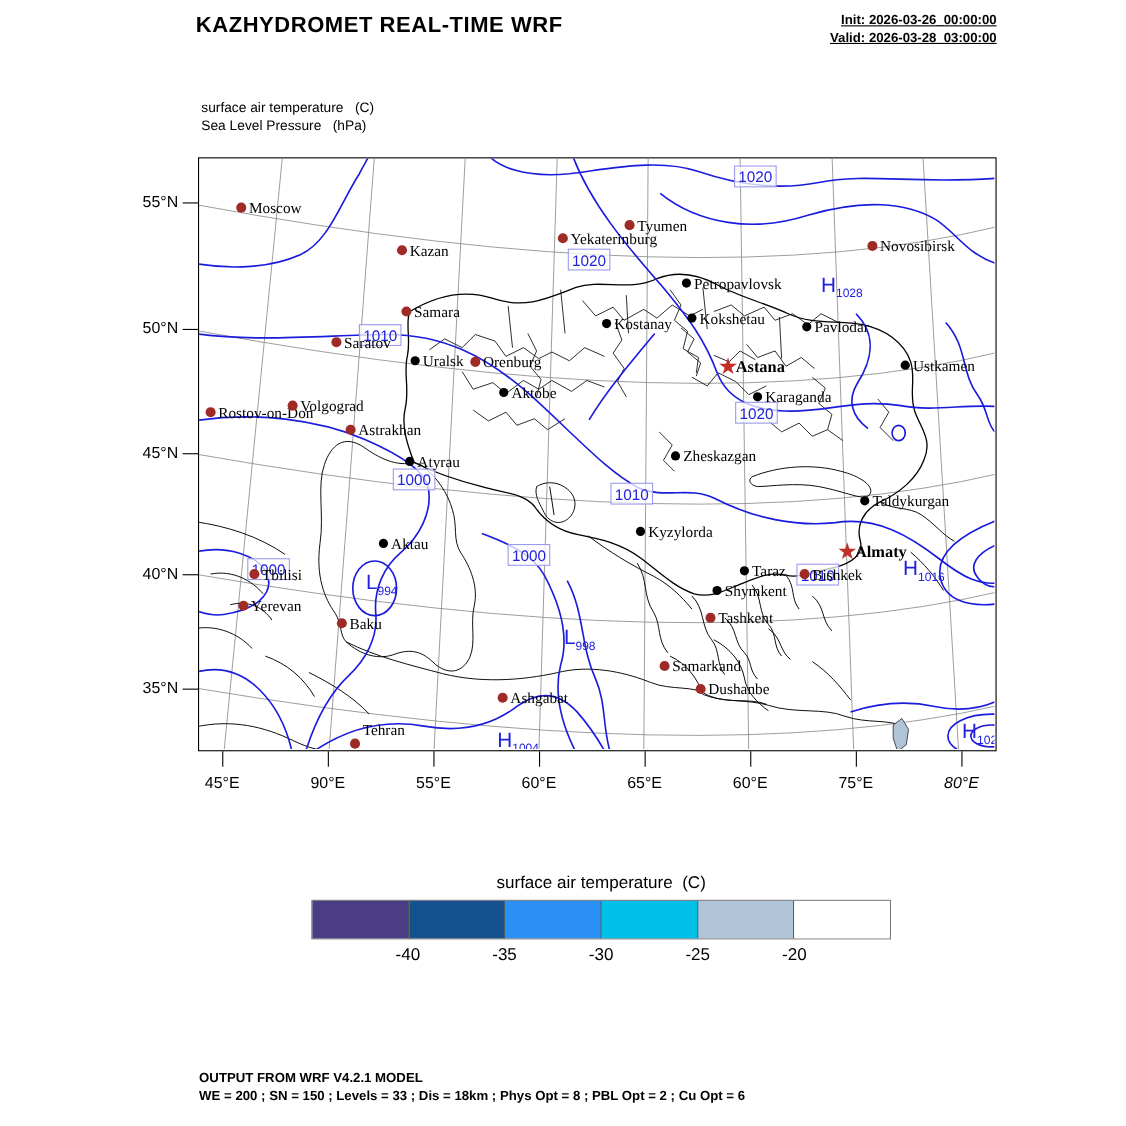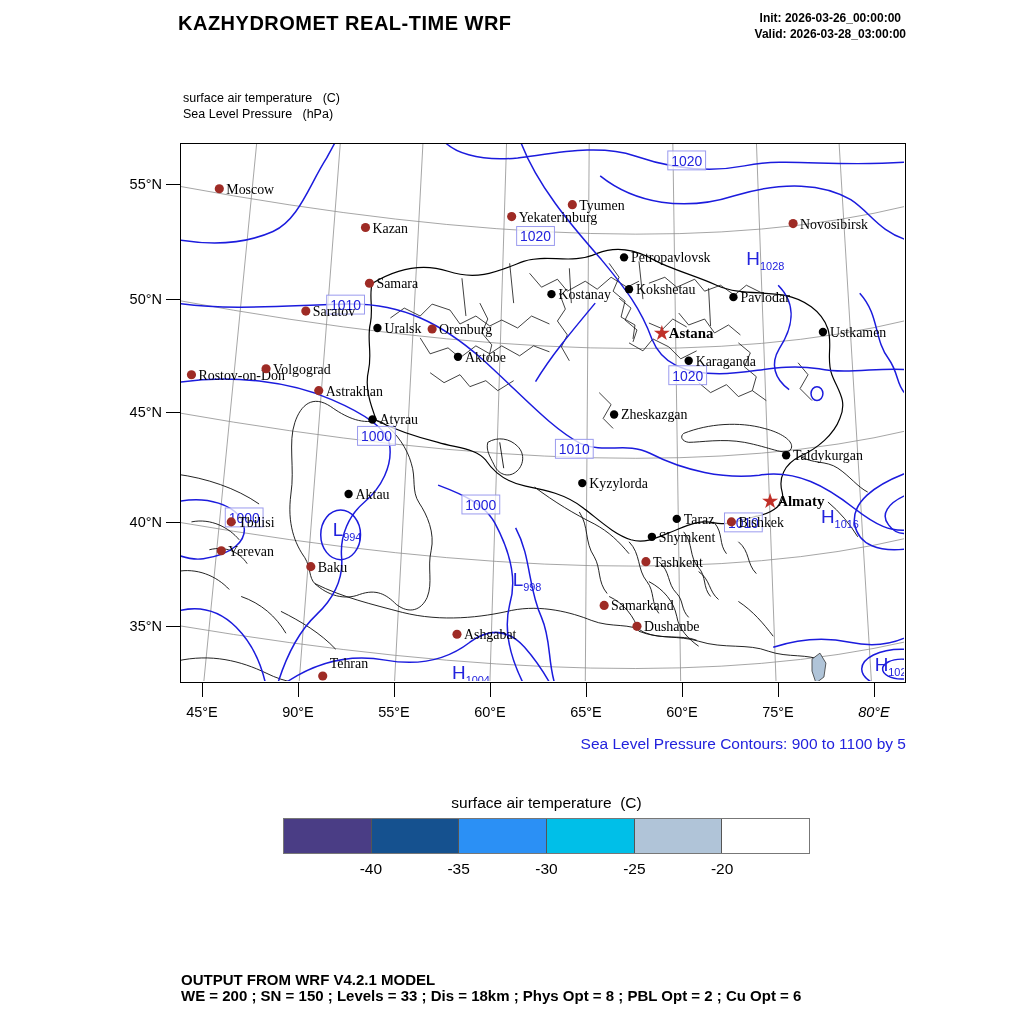--- a/index.html
+++ b/index.html
@@ -1,35 +1,35 @@
 <!DOCTYPE html>
 <html><head>
 <meta charset="utf-8">
 <style>
   html,body{margin:0;padding:0;background:#ffffff;}
   .page{position:relative;width:1024px;height:1024px;background:#fff;overflow:hidden;
         font-family:"Liberation Sans",sans-serif;color:#000;}
   .title{position:absolute;left:178px;top:12px;font-size:20px;font-weight:bold;letter-spacing:.5px;}
-  .stamp{position:absolute;right:118px;top:10px;text-align:center;font-size:12px;font-weight:bold;line-height:16px;}
+  .stamp{position:absolute;right:118px;top:10px;text-align:right;font-size:12px;font-weight:bold;line-height:16px;text-decoration:underline;}
   .fieldlabels{position:absolute;left:183px;top:90px;font-size:12.5px;line-height:16px;white-space:pre;}
   .map-frame{position:absolute;left:180px;top:143px;width:726px;height:540px;border:1.6px solid #000;box-sizing:border-box;text-align:right;}
   svg{display:block;}
   .lat-label{position:absolute;font-size:14.5px;text-align:right;width:46px;transform:translateY(-9px);}
   .lat-tick{position:absolute;width:14px;height:1.4px;background:#000;}
   .lon-label{position:absolute;font-size:14.5px;text-align:center;width:50px;transform:translateX(-25px);}
   .lon-tick{position:absolute;width:1.4px;height:14px;background:#000;}
   .caption{position:absolute;right:118px;top:735px;font-size:15.5px;color:#2222dd;}
   .cb-title{position:absolute;left:283px;width:527px;top:794px;text-align:center;font-size:15.5px;white-space:pre;}
   .colorbar{position:absolute;left:283px;top:818px;width:527px;height:36px;display:flex;
             border:1px solid #777;box-sizing:border-box;}
   .colorbar .seg{flex:1 1 0;height:100%;border-right:1px solid #555;}
   .colorbar .seg:last-child{border-right:none;}
   .cb-labels{position:absolute;left:283px;top:860px;width:527px;height:20px;font-size:15.5px;}
   .cb-labels span{position:absolute;transform:translateX(-50%);}
-  .footer{position:absolute;left:181px;top:972px;font-size:15px;font-weight:bold;line-height:16px;}
+  .footer{position:absolute;left:181px;top:972px;font-size:12px;font-weight:bold;line-height:16px;}
   
   .grid{stroke:#8f8f8f;stroke-width:.8;fill:none;}
   .contour{stroke:#1b1bdd;stroke-width:1.5;fill:none;}
   .geo{stroke:#0a0a0a;stroke-width:.9;fill:none;}
   .geo-heavy{stroke:#000;stroke-width:1.2;fill:none;}
   .city-label{font-family:"Liberation Serif",serif;font-size:14px;fill:#000;}
   .city-label.bold{font-weight:bold;font-size:15px;}
   .pnum{font-size:14px;fill:#2222dd;}
   .pbox{fill:#ffffff;fill-opacity:.75;stroke:#9a9aee;stroke-width:1;}
   .hl{font-size:19px;fill:#2222dd;}
@@ -258,21 +258,20 @@
       <div class="lon-tick" style="left: 586px; top: 683px;"></div>
       <div class="lon-label" style="left: 586px; top: 704px;">65°E</div>
       <div class="lon-tick" style="left: 682px; top: 683px;"></div>
       <div class="lon-label" style="left: 682px; top: 704px;">60°E</div>
       <div class="lon-tick" style="left: 778px; top: 683px;"></div>
       <div class="lon-label" style="left: 778px; top: 704px;">75°E</div>
       <div class="lon-tick" style="left: 874px; top: 683px;"></div>
       <div class="lon-label" style="left: 874px; top: 704px; font-style: italic;">80°E</div>
     </div>
 
-  <div class="caption">Sea Level Pressure Contours: 900 to 1100 by 5</div>
 
   <div class="cb-title">surface air temperature  (C)</div>
   <div class="colorbar" id="colorbar">
       <div class="seg" style="background: rgb(74, 61, 133);"></div>
       <div class="seg" style="background: rgb(21, 81, 143);"></div>
       <div class="seg" style="background: rgb(43, 144, 245);"></div>
       <div class="seg" style="background: rgb(0, 191, 232);"></div>
       <div class="seg" style="background: rgb(176, 196, 216);"></div>
       <div class="seg" style="background: rgb(255, 255, 255);"></div>
     </div>

